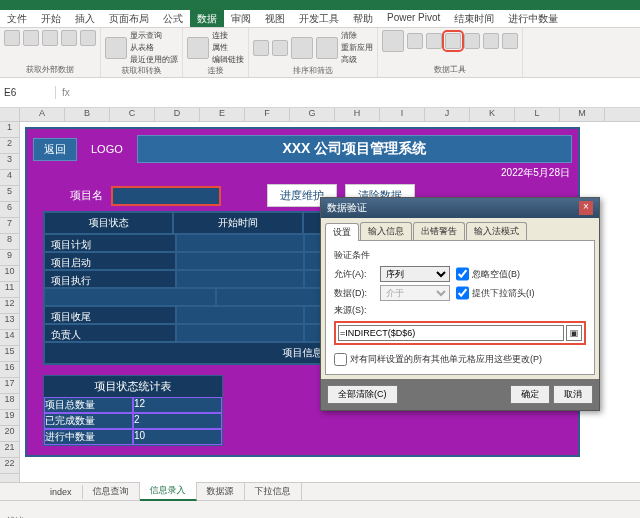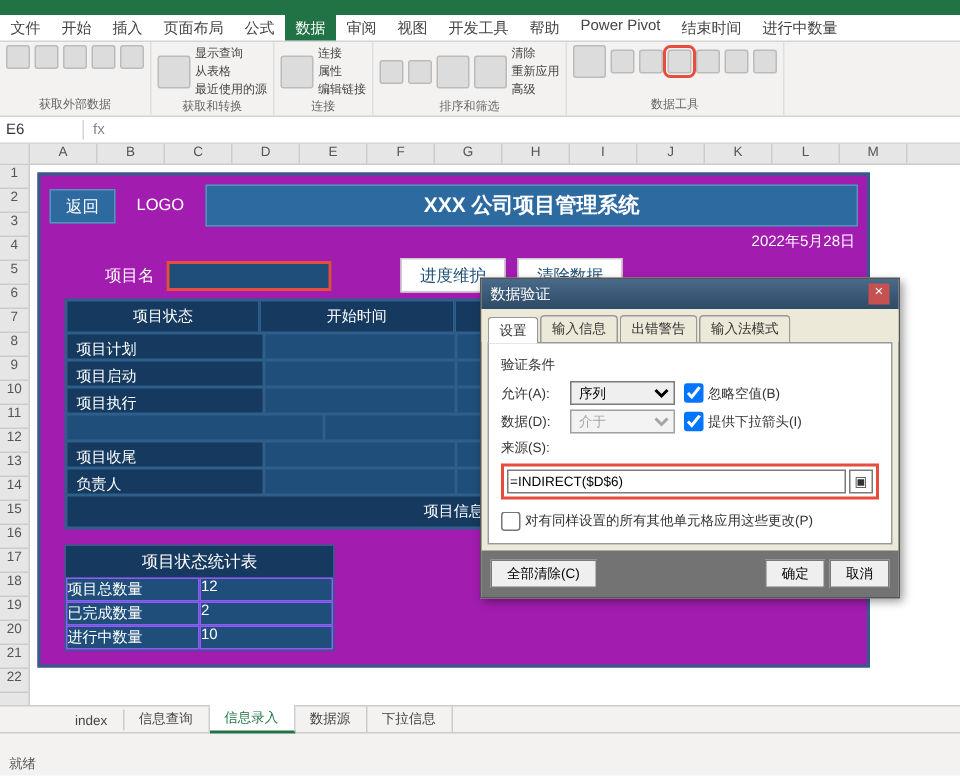--- a/index.html
+++ b/index.html
@@ -10,21 +10,21 @@
 .tab.active{background:#217346;color:#fff}
 .ribbon{background:#f3f2f1;height:50px;display:flex;border-bottom:1px solid #d4d4d4;font-size:9px;overflow:hidden}
 .rgroup{border-right:1px solid #e1dfdd;padding:2px 4px;display:flex;flex-direction:column;justify-content:space-between;align-items:center}
 .rgroup-top{display:flex;gap:3px;align-items:center}
 .rgroup-label{font-size:8px;color:#666;text-align:center}
 .ricon{width:16px;height:16px;background:#dcdcdc;border:1px solid #bbb;border-radius:2px}
 .ricon.big{width:22px;height:22px}
 .ricon.hilite{outline:2px solid #e74c3c;outline-offset:1px}
 .rstack{display:flex;flex-direction:column;gap:1px;font-size:8px;color:#444}
 .rstack span{white-space:nowrap}
-.namebox-row{display:flex;height:18px;border-bottom:1px solid #d4d4d4;align-items:center;background:#fff}
+.namebox-row{display:flex;height:30px;border-bottom:1px solid #d4d4d4;align-items:center;background:#fff}
 .namebox{width:56px;border-right:1px solid #d4d4d4;padding:1px 4px;font-size:10px}
 .fx{padding:0 6px;color:#888}
 .formula{flex:1;padding:1px 4px;font-size:10px;color:#555}
 .colhead{display:flex;background:#e6e6e6;height:14px;border-bottom:1px solid #ccc}
 .rownum-spacer{width:20px;border-right:1px solid #ccc;background:#e6e6e6}
 .ch{width:45px;border-right:1px solid #ccc;text-align:center;font-size:9px;color:#555}
 .sheet{position:relative;height:360px;display:flex}
 .rownums{width:20px;background:#e6e6e6;border-right:1px solid #ccc;display:flex;flex-direction:column}
 .rn{height:16px;border-bottom:1px solid #ccc;text-align:center;font-size:9px;color:#555}
 .cells{position:relative;flex:1;background:#fff}

